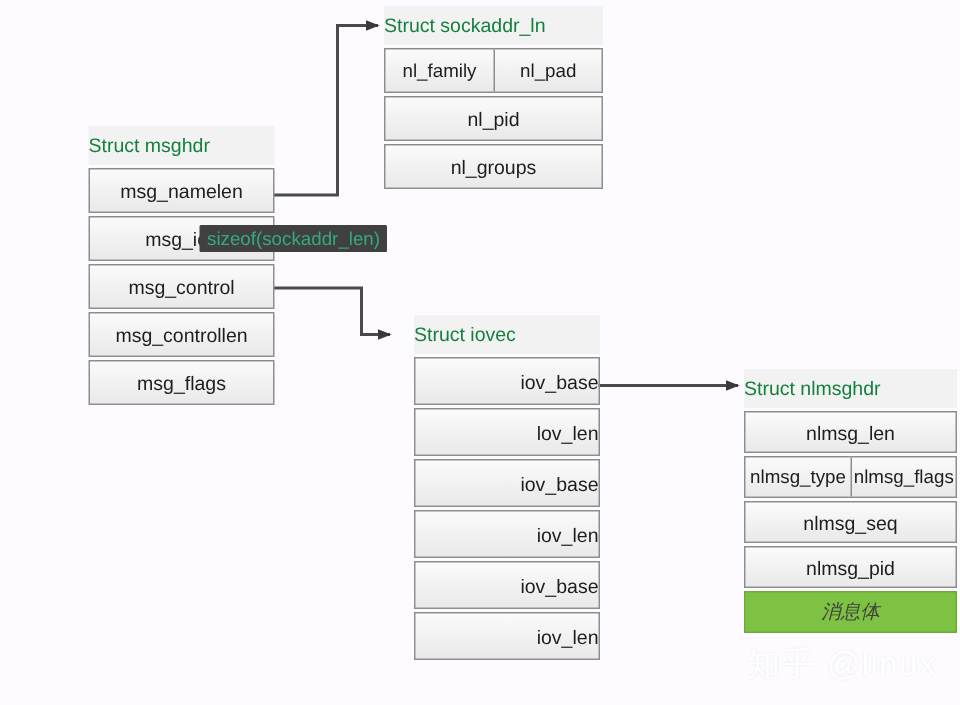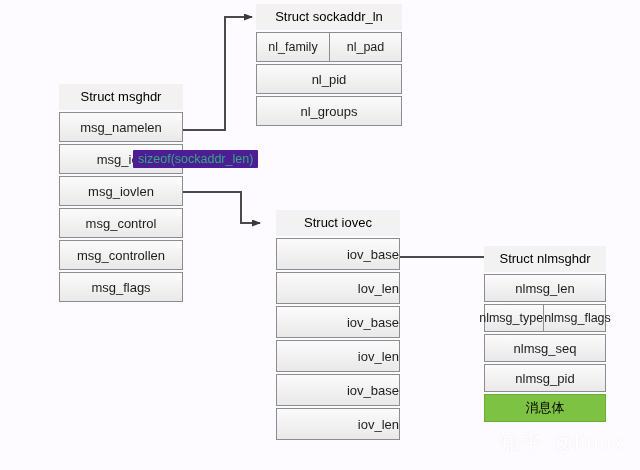--- a/index.html
+++ b/index.html
@@ -18,23 +18,23 @@
     width: 640px;
     height: 470px;
   }
 
   
   .struct {
     position: absolute;
   }
   .struct-title {
     background: #f2f2f2;
-    color: #000000;
+    color: #15803d;
     font-size: 13px;
-    text-align: center;
+    text-align: left;
     line-height: 26px;
     height: 26px;
     white-space: nowrap;
   }
   .row {
     height: 30px;
     border: 1px solid #8d8d8d;
     background: linear-gradient(to bottom, #fbfbfb 0%, #f1f1f1 55%, #e9e9e9 100%);
     box-sizing: border-box;
     display: flex;
@@ -56,43 +56,44 @@
     justify-content: center;
     box-sizing: border-box;
     font-size: 12.5px;
   }
   .row.split .half + .half {
     border-left: 1px solid #8d8d8d;
   }
   .row.body {
     background: #7dc242;
     border-color: #6aae38;
-    color: #000000;
+    color: #404040;
     height: 52px;
     position: relative;
+    font-style: italic;
   }
 
   
   #msghdr        { left: 14px;  top: 84px;  width: 124px; margin-left: 45px; }
   #sockaddr      { left: 256px; top: 4px;   width: 146px; }
   #iovec         { left: 276px; top: 210px; width: 124px; }
-  #nlmsghdr      { left: 484px; top: 246px; width: 122px; }
+  #nlmsghdr      { left: 496px; top: 246px; width: 142px; }
 
   #iovec .row    { height: 32px; justify-content: flex-end; }
   #nlmsghdr .row { height: 28px; }
   #sockaddr .row { height: 30px; }
 
   
   #sizeof-note {
     position: absolute;
     left: 133px;
     top: 150px;
     color: #34a97f;
     font-size: 12.5px;
-    background: #4c1d95;
+    background: #404040;
     padding: 2px 5px;
     white-space: nowrap;
     border-radius: 1px;
   }
 
   
   .connector {
     position: absolute;
     left: 0;
     top: 0;
@@ -139,23 +140,20 @@
 
   <div class="struct" id="msghdr">
     <div class="struct-title">Struct msghdr</div>
     <div class="row">
       <span>msg_namelen</span>
     </div>
     <div class="row">
       <span>msg_iov</span>
     </div>
     <div class="row">
-      <span>msg_iovlen</span>
-    </div>
-    <div class="row">
       <span>msg_control</span>
     </div>
     <div class="row">
       <span>msg_controllen</span>
     </div>
     <div class="row">
       <span>msg_flags</span>
     </div>
   </div>
 

